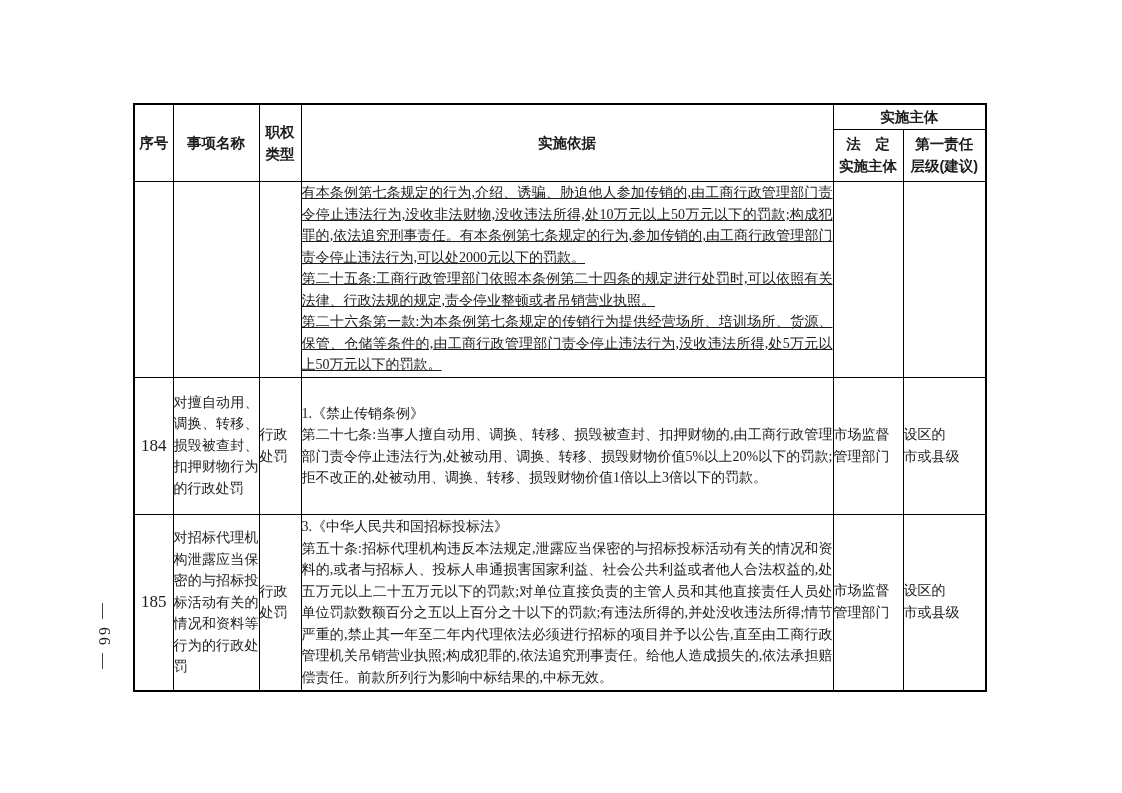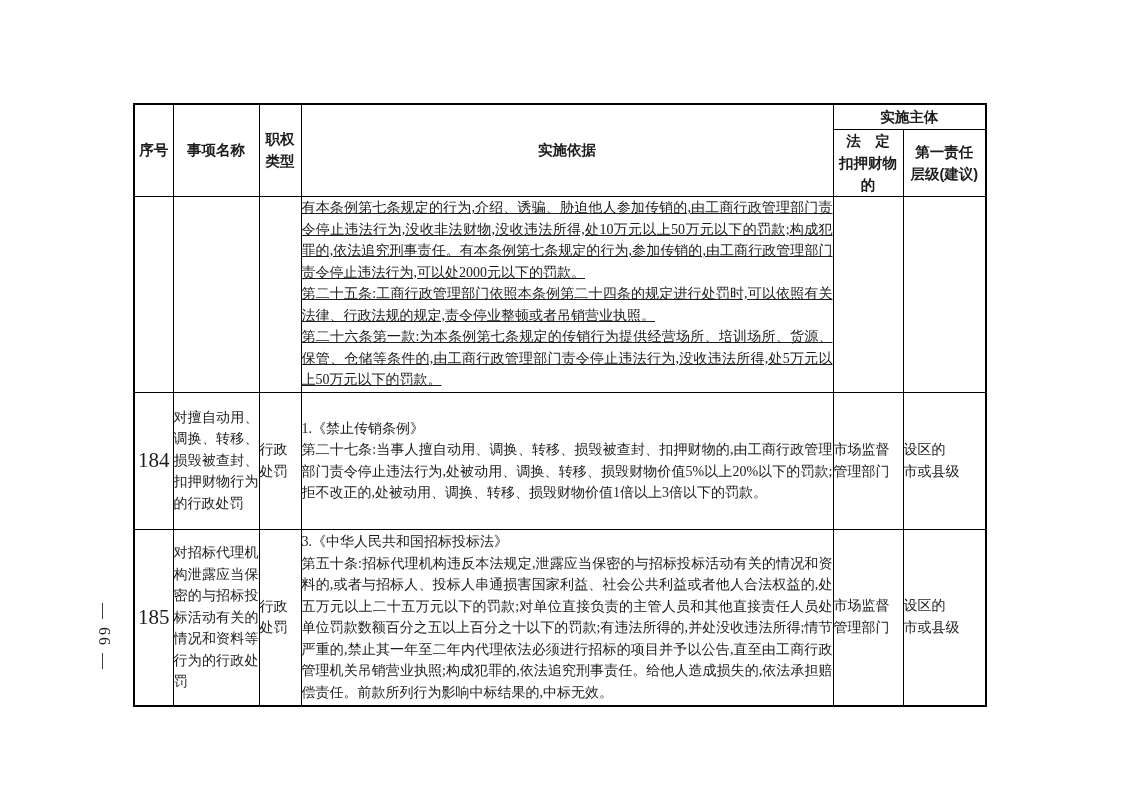--- a/index.html
+++ b/index.html
@@ -45,21 +45,21 @@
     line-height:22px;
   }
   .pre{white-space:pre-line;}
   tr.h1{height:25px;}
   tr.h2{height:52px;}
   tr.r1{height:196px;text-decoration:underline;}
   tr.r2{height:137px;}
   tr.r3{height:177px;}
   td.seq{
     text-align:center;
-    font-size:21px;
+    font-size:17px;
   }
   td.name{
     text-align:justify;
     text-justify:inter-character;
     padding:0 7px;
     line-height:21.5px;
   }
   td.type{
     text-align:left;
     padding:0 2px;
@@ -94,21 +94,21 @@
     <tr class="h1">
       <th rowspan="2">序号</th>
       <th rowspan="2">事项名称</th>
       <th rowspan="2" class="pre">职权
 类型</th>
       <th rowspan="2">实施依据</th>
       <th colspan="2">实施主体</th>
     </tr>
     <tr class="h2">
       <th class="pre">法　定
-扣押财物的</th>
+实施主体</th>
       <th class="pre">第一责任
 层级(建议)</th>
     </tr>
   </thead>
   <tbody>
     <tr class="r1">
       <td class="seq"></td>
       <td class="name"></td>
       <td class="type pre"></td>
       <td class="basis pre">有本条例第七条规定的行为,介绍、诱骗、胁迫他人参加传销的,由工商行政管理部门责令停止违法行为,没收非法财物,没收违法所得,处10万元以上50万元以下的罚款;构成犯罪的,依法追究刑事责任。有本条例第七条规定的行为,参加传销的,由工商行政管理部门责令停止违法行为,可以处2000元以下的罚款。

